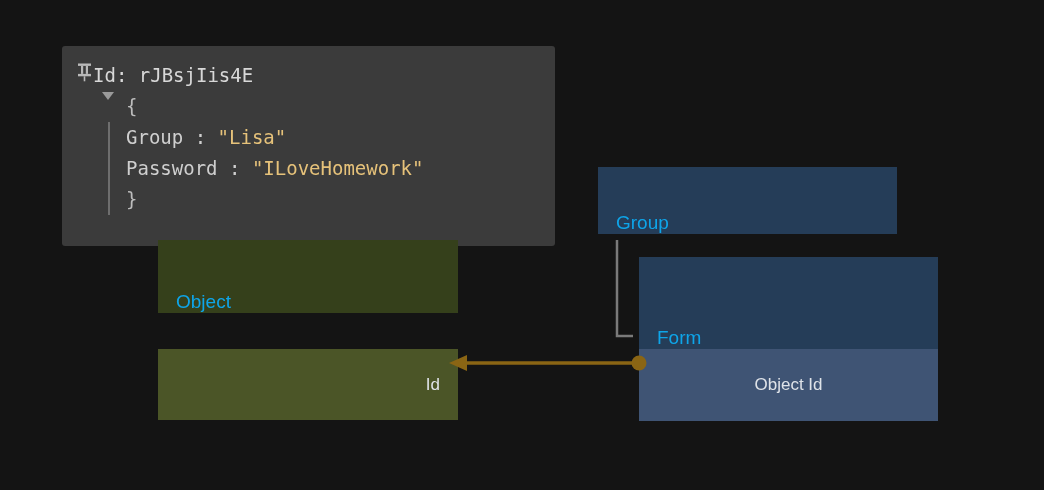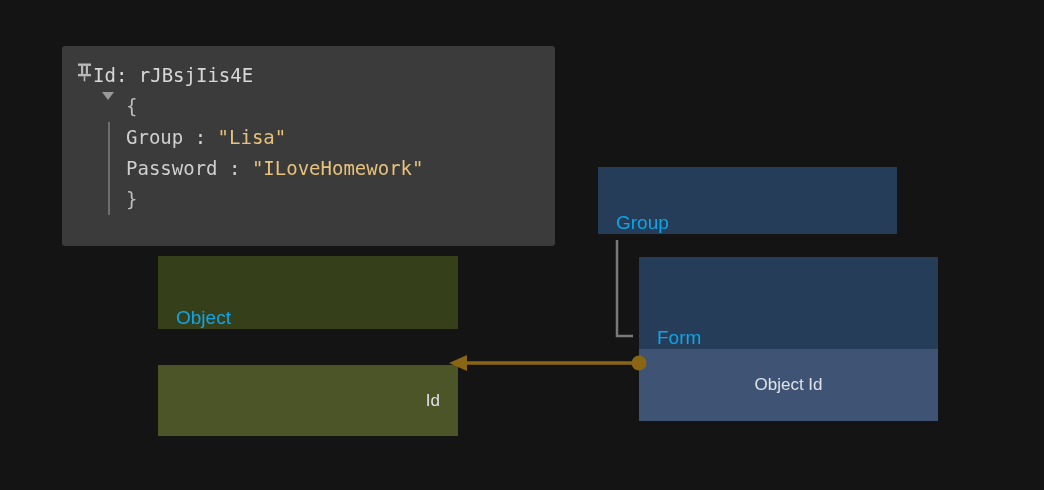--- a/index.html
+++ b/index.html
@@ -84,21 +84,21 @@
     display: flex;
     align-items: center;
     box-sizing: border-box;
     padding: 0 18px;
     color: #dfe3e8;
     font-size: 17px;
     justify-content: center;
   }
   .node-row.right { justify-content: flex-end; }
 
-  #node-object { left: 158px; top: 256px; width: 300px; height: 144px; }
+  #node-object { left: 158px; top: 240px; width: 300px; height: 144px; }
   #node-object .node-header { height: 73px; background: #35401b; }
   #node-object .node-row    { height: 71px; background: #4b5527; margin-top: 36px; }
 
   #node-group { left: 598px; top: 167px; width: 299px; height: 67px; }
   #node-group .node-header { height: 67px; background: #253d58; }
 
   #node-form { left: 639px; top: 257px; width: 299px; height: 143px; }
   #node-form .node-header { height: 92px; background: #253d58; }
   #node-form .node-row    { height: 72px; background: #3f5474; }
 

